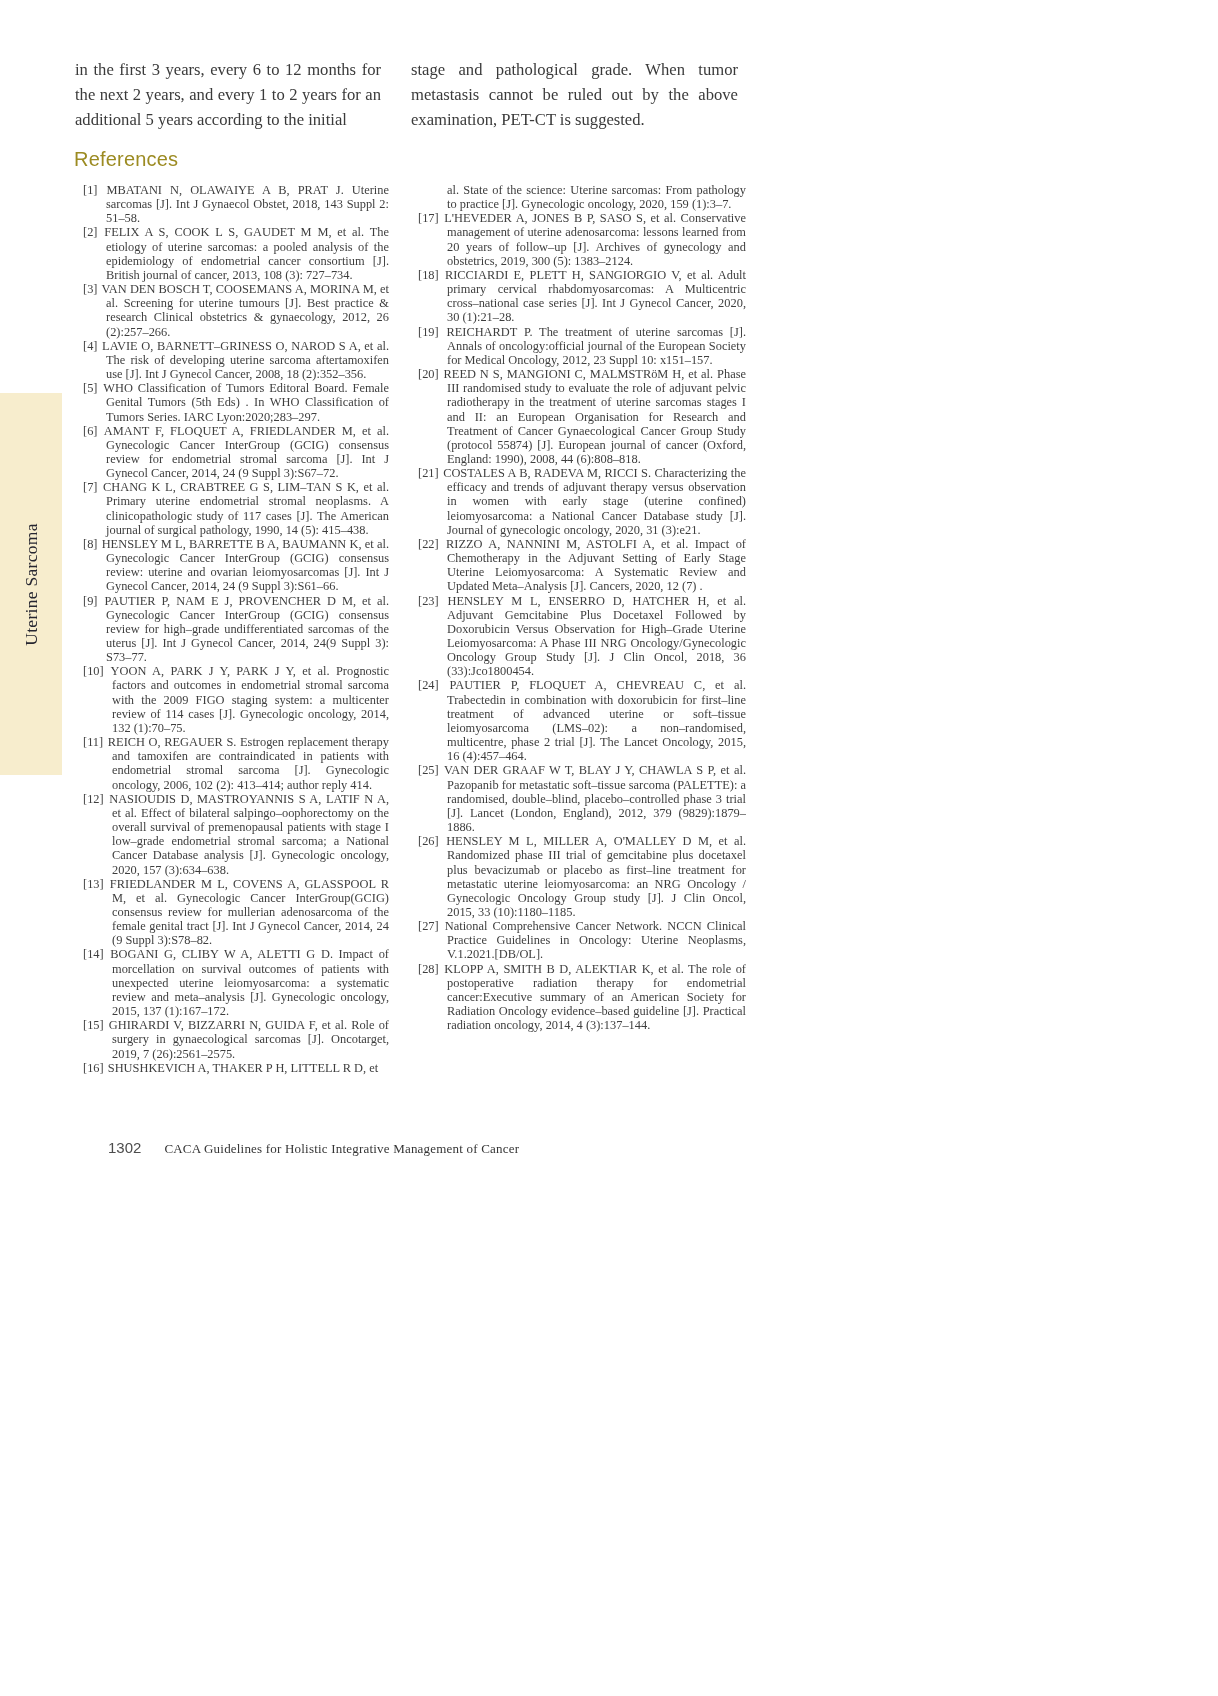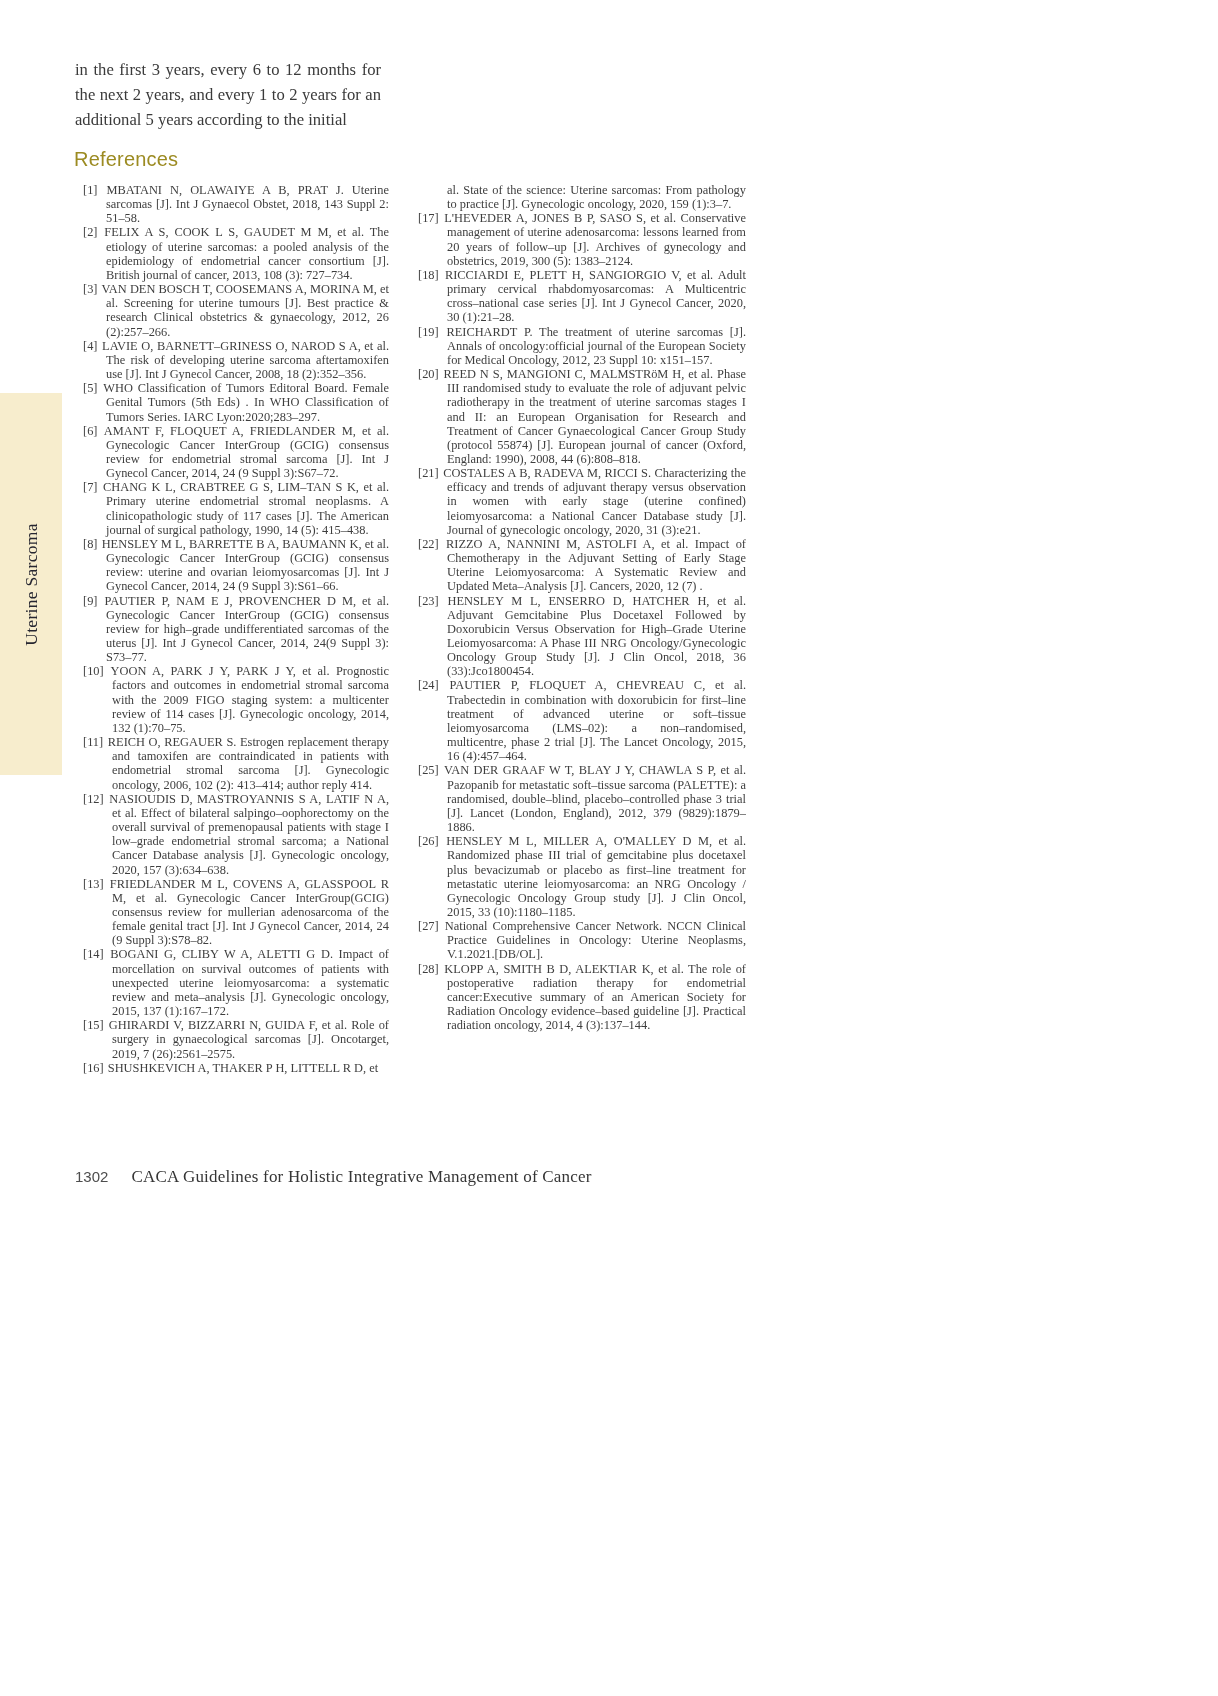--- a/index.html
+++ b/index.html
@@ -16,35 +16,38 @@
   .refs-heading{position:absolute;left:74px;top:148px;font-family:"Liberation Sans", sans-serif;
                 font-weight:400;font-size:20px;color:#9c8b22;letter-spacing:.2px;text-align:center;}
   .refs-col{position:absolute;top:183px;font-size:12.4px;line-height:14.15px;text-align:justify;margin-left:8px;}
   .refs-left{left:75px;width:306px;}
   .refs-right{left:410px;width:328px;}
   .ref{padding-left:23px;text-indent:-23px;}
   .ref.d2{padding-left:29px;text-indent:-29px;}
   .ref.cont{padding-left:29px;text-indent:0;}
   .ref-num{margin-right:1px;}
   .footer{position:absolute;left:75px;top:1139px;display:flex;align-items:baseline;gap:23px;}
-  .footer .pageno{font-family:"Liberation Sans", sans-serif;font-size:15px;color:#4d4d4d;}
-  .footer .ftitle{font-size:17px;color:#353535;letter-spacing:.2px;margin-top:28px;}
+  .footer .pageno{font-family:"Liberation Sans", sans-serif;font-size:15px;color:#4d4d4d;margin-left:33px;}
+  .footer .ftitle{font-size:13px;color:#353535;letter-spacing:.2px;}
 </style>
 </head>
 <body>
 
 <div class="page">
 
   <div class="sidebar-bar">
     <span class="sidebar-label">Uterine Sarcoma</span>
   </div>
 
   <div class="intro">
     <div class="col-l">
         <p>in the first 3 years, every 6 to 12 months for the next 2 years, and every 1 to 2 years for an additional 5 years according to the initial</p>
+      </div>
+    <div class="col-r">
+        <p>stage and pathological grade. When tumor metastasis cannot be ruled out by the above examination, PET-CT is suggested.</p>
       </div>
   </div>
 
   <div class="refs-heading">References</div>
 
   <div class="refs-col refs-left">
     <div class="ref"><span class="ref-num">[1]</span> <span>MBATANI N, OLAWAIYE A B, PRAT J. Uterine sarcomas [J]. Int J Gynaecol Obstet, 2018, 143 Suppl 2: 51–58.</span></div>
     <div class="ref"><span class="ref-num">[2]</span> <span>FELIX A S, COOK L S, GAUDET M M, et al. The etiology of uterine sarcomas: a pooled analysis of the epidemiology of endometrial cancer consortium [J]. British journal of cancer, 2013, 108 (3): 727–734.</span></div>
     <div class="ref"><span class="ref-num">[3]</span> <span>VAN DEN BOSCH T, COOSEMANS A, MORINA M, et al. Screening for uterine tumours [J]. Best practice &amp; research Clinical obstetrics &amp; gynaecology, 2012, 26 (2):257–266.</span></div>
     <div class="ref"><span class="ref-num">[4]</span> <span>LAVIE O, BARNETT–GRINESS O, NAROD S A, et al. The risk of developing uterine sarcoma aftertamoxifen use [J]. Int J Gynecol Cancer, 2008, 18 (2):352–356.</span></div>

